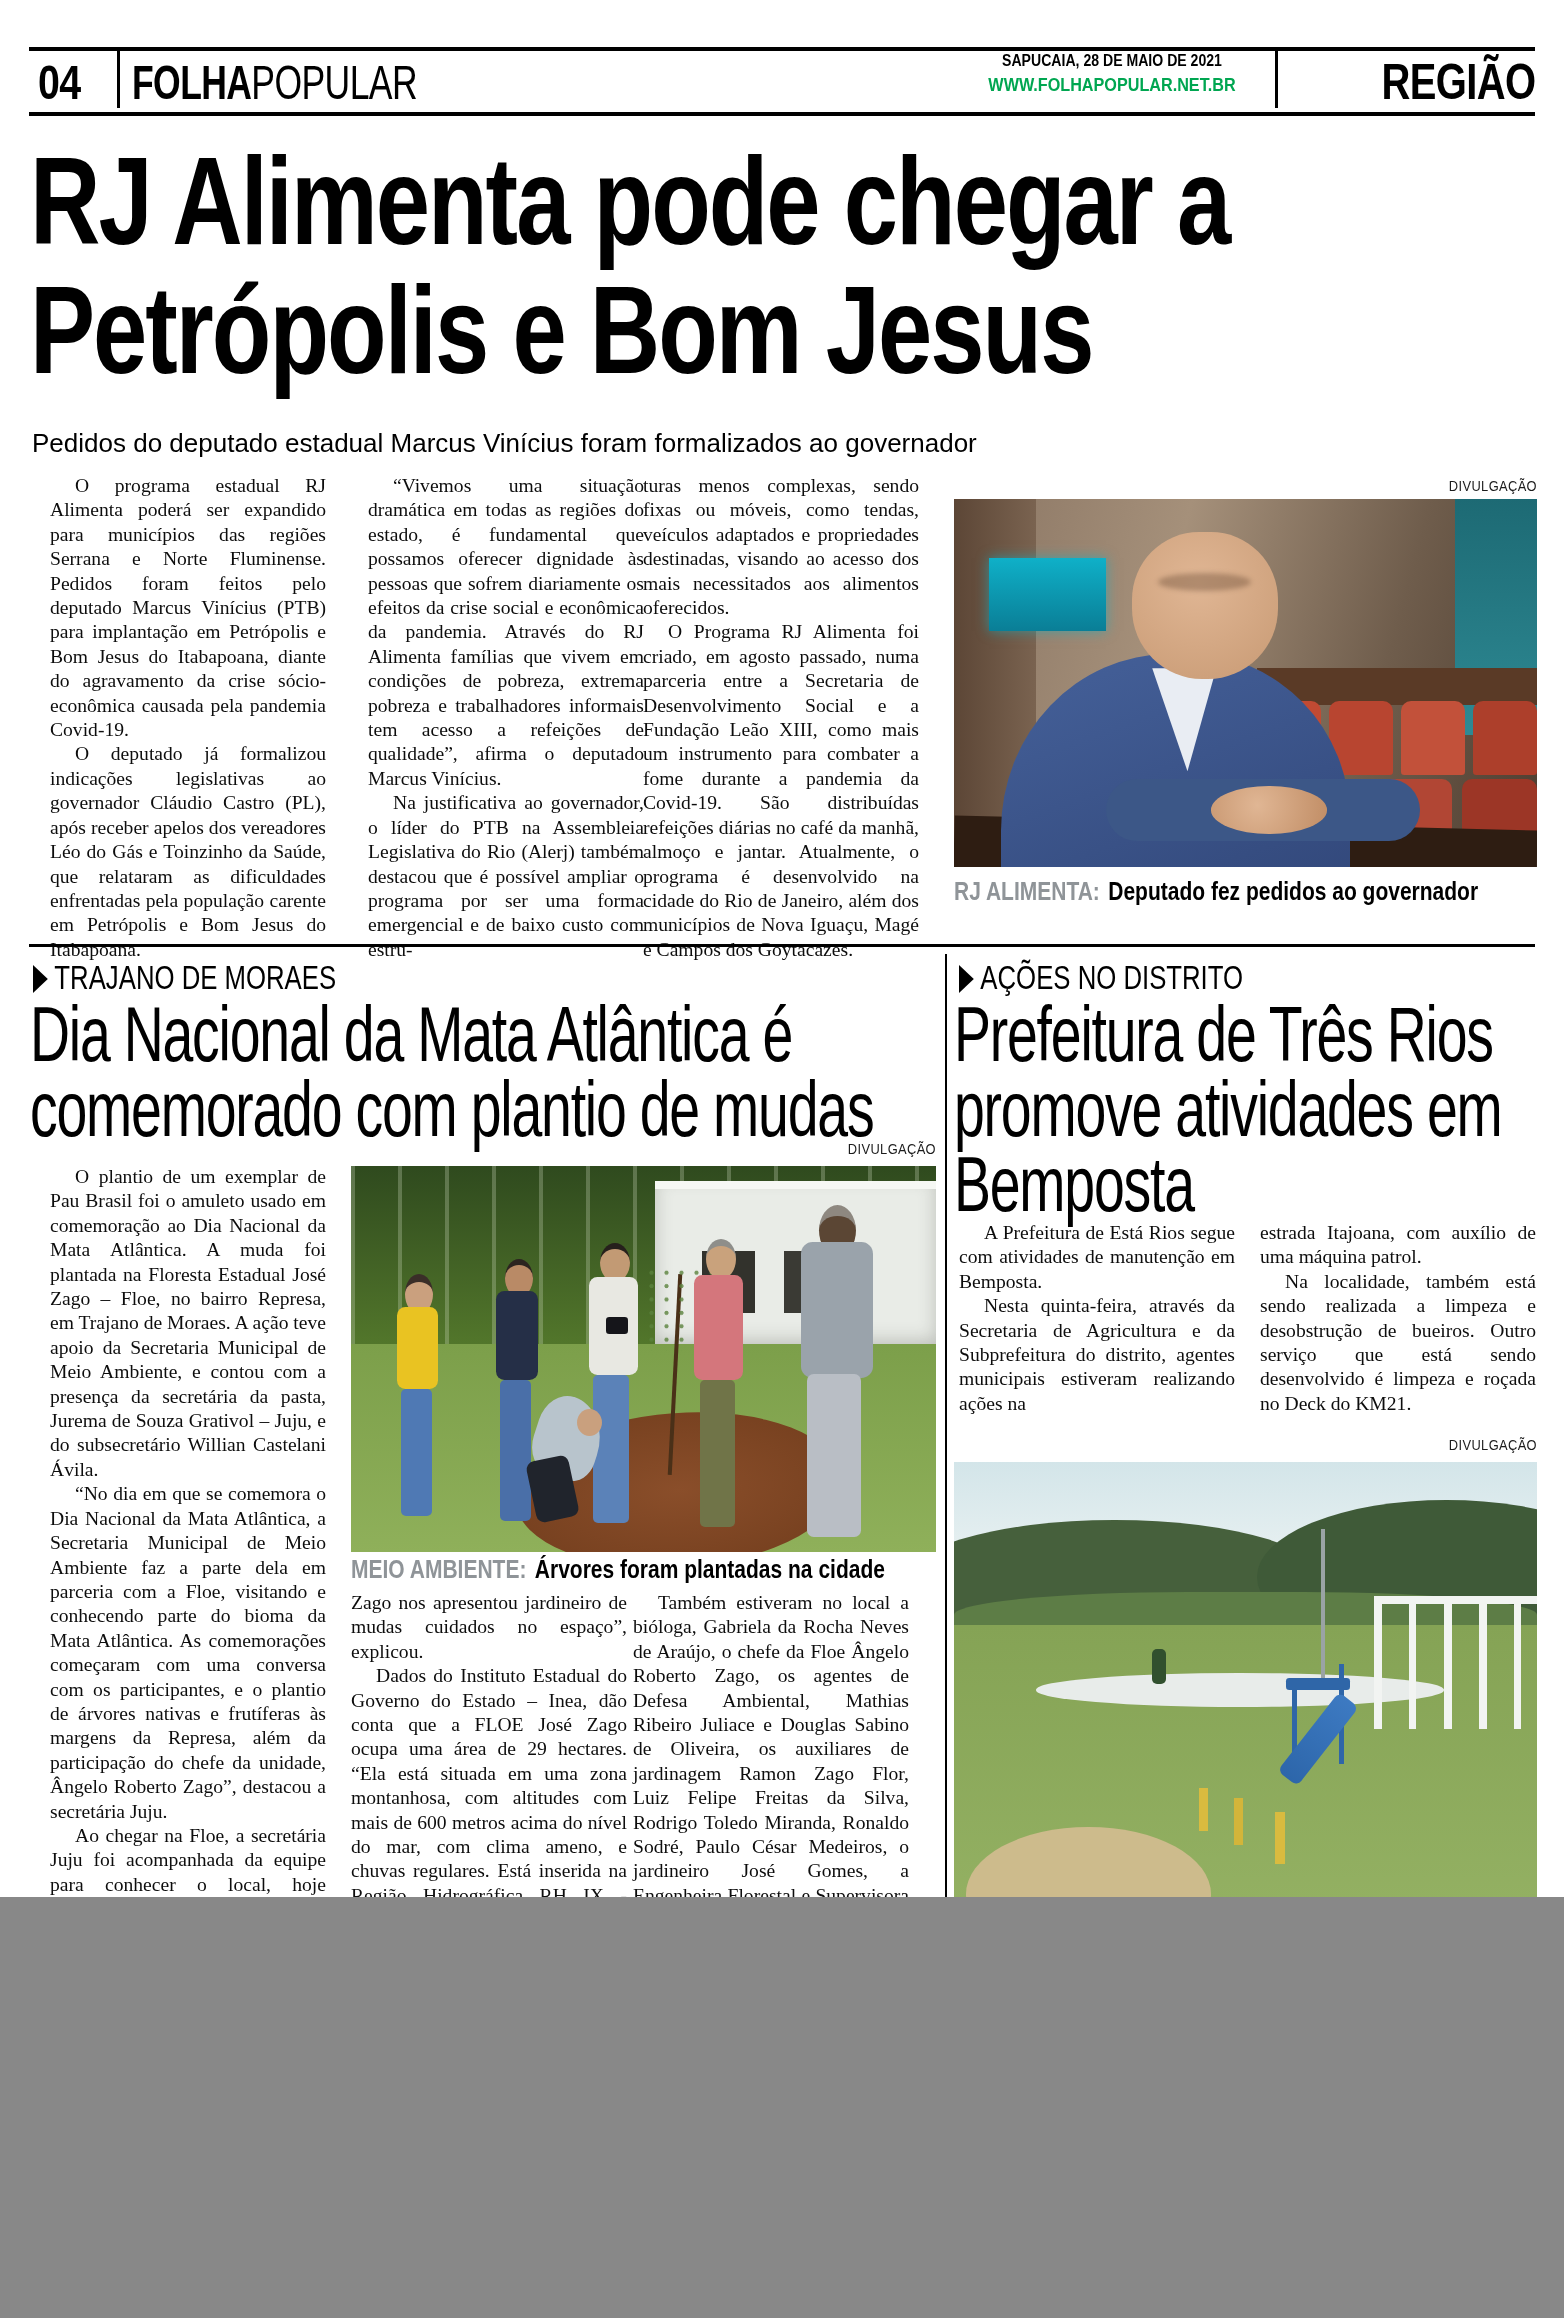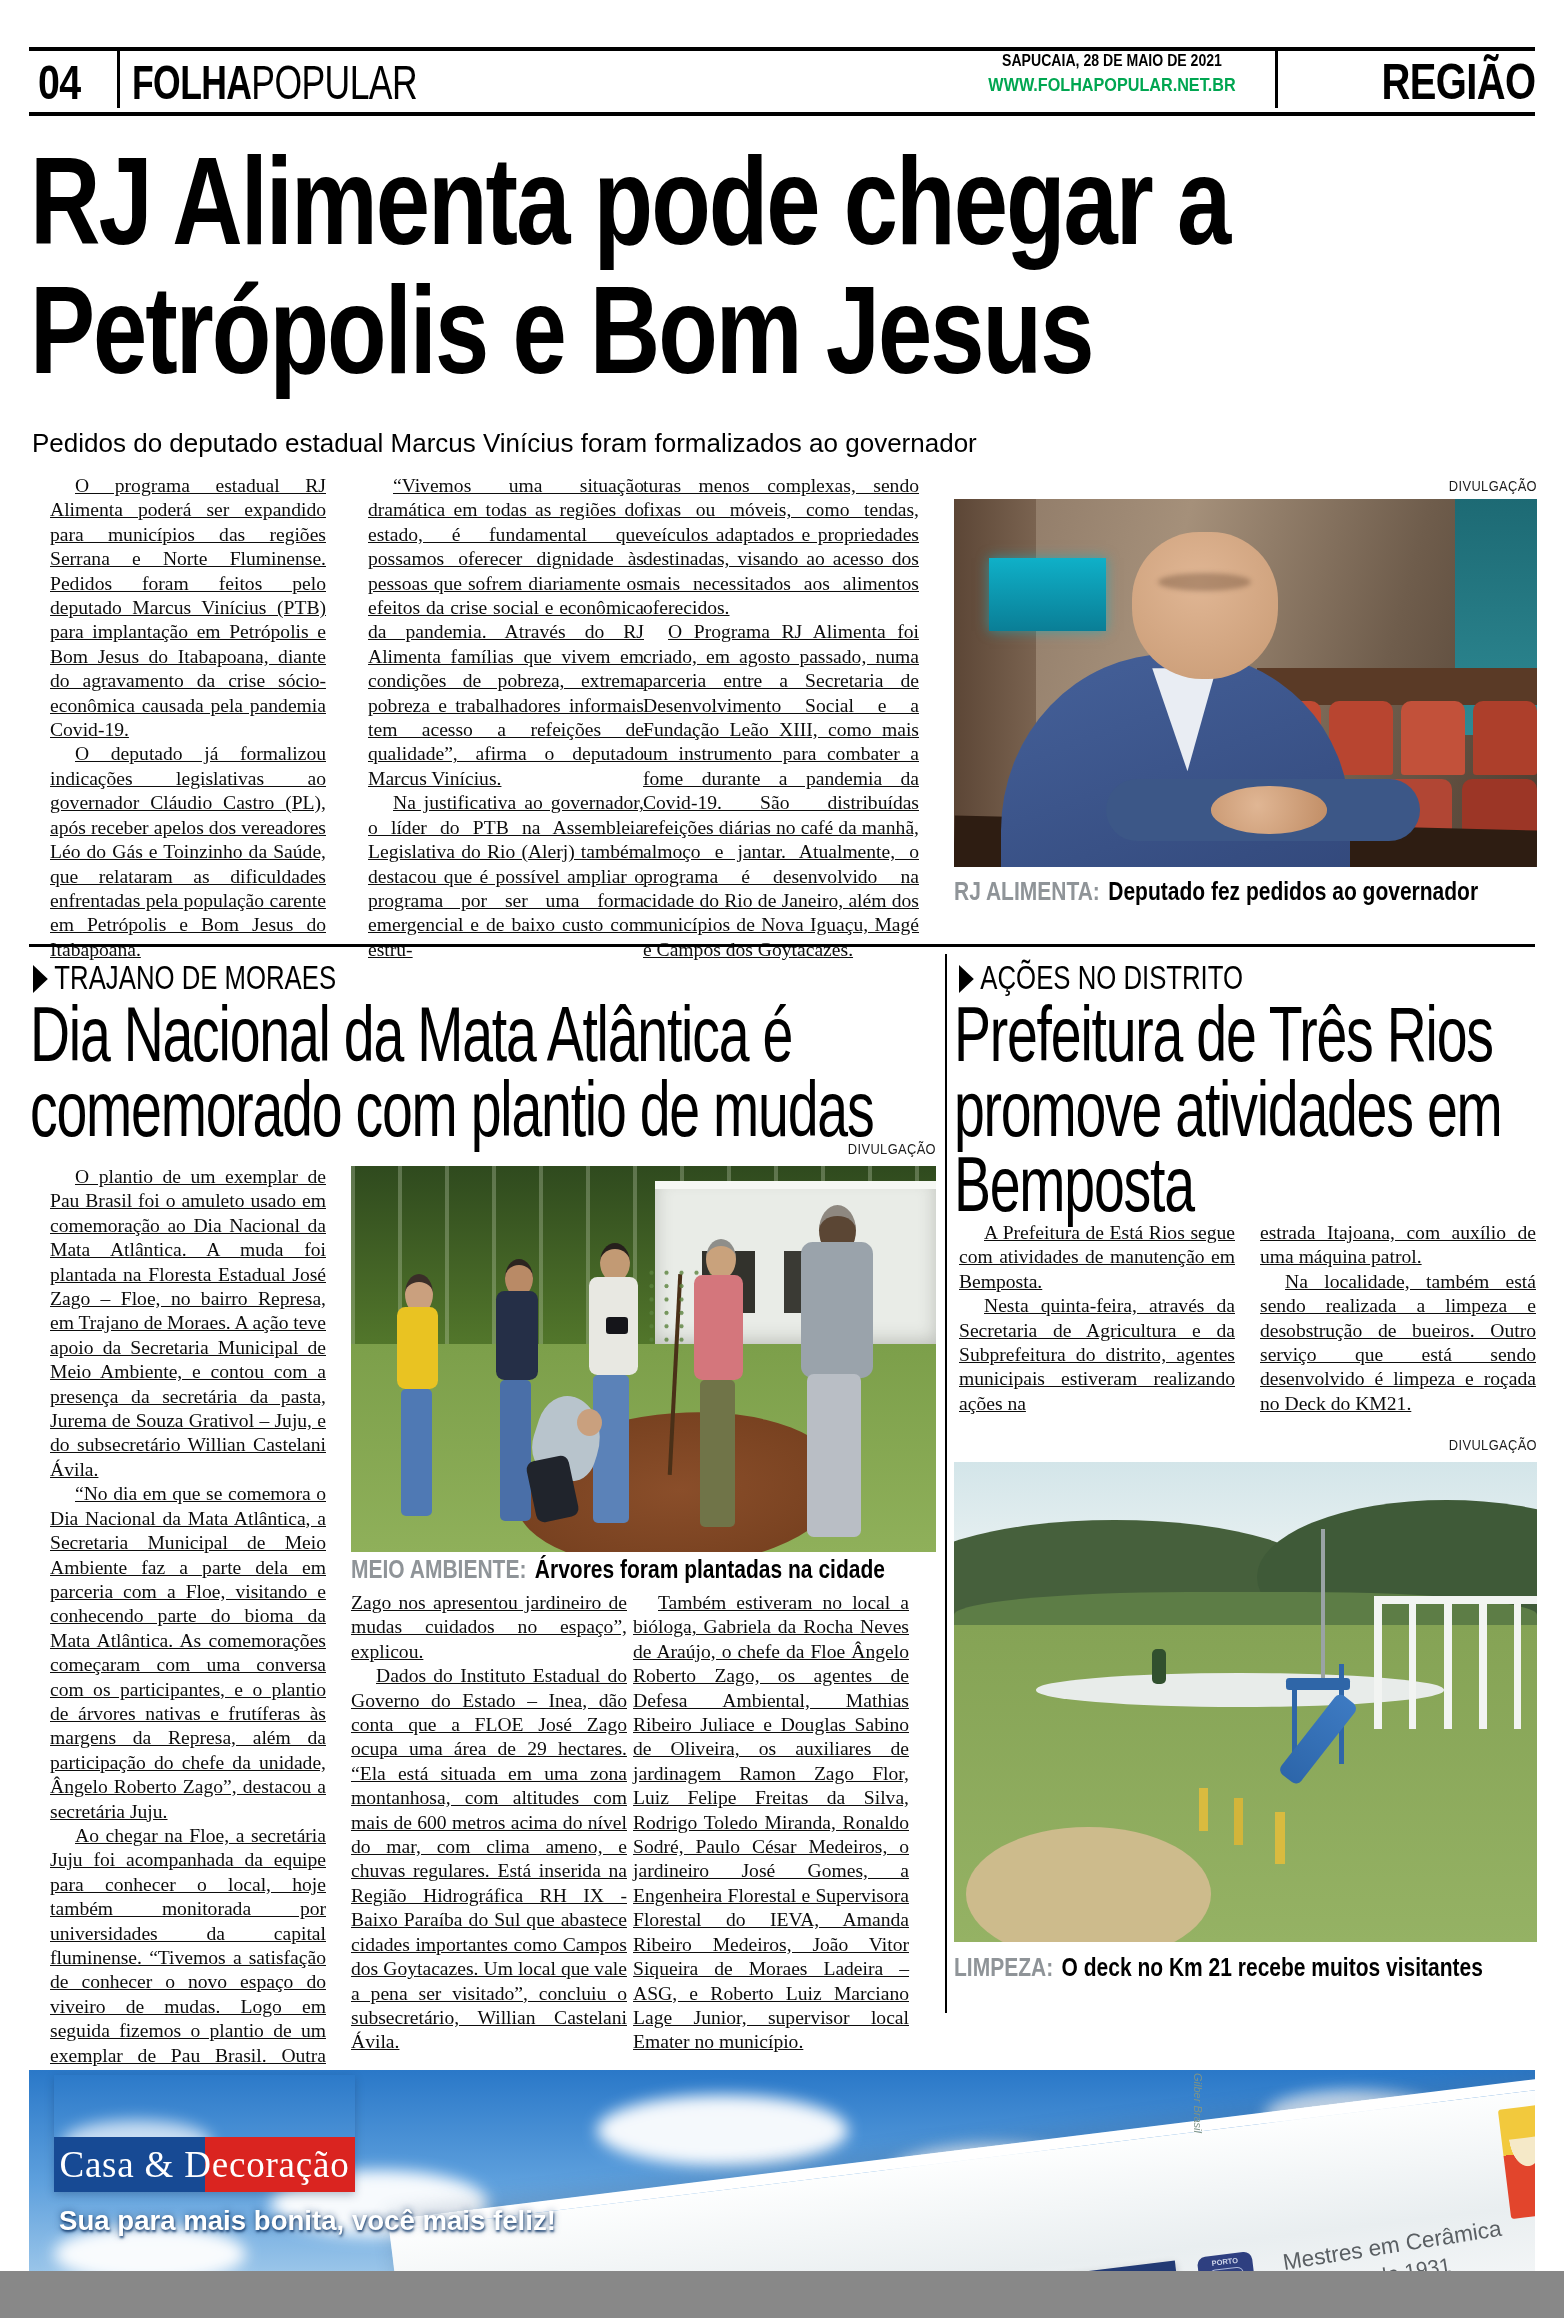--- a/index.html
+++ b/index.html
@@ -1,16 +1,16 @@
 <!DOCTYPE html>
 <html style="font-size:13.4px"><head>
 <meta charset="utf-8">
 <style>
   html,body{margin:0;padding:0;background:#888;}
-  .page{position:relative;width:1564px;height:2271px;background:#fff;overflow:hidden;
+  .page{position:relative;width:1564px;height:1897px;background:#fff;overflow:hidden;
         font-family:"Liberation Sans",sans-serif;color:#000;}
   .abs{position:absolute;}
   .rule{position:absolute;background:#000;}
   .nw{white-space:nowrap;}
   .cx{transform-origin:left top;display:inline-block;}
   
   .mh-num{font-size:48px;font-weight:700;transform:scaleX(.82);letter-spacing:-0.8px;}
   .mh-brand{font-size:48px;transform:scaleX(.74);letter-spacing:-0.8px;}
   .mh-brand .b{font-weight:700;}
   .mh-brand .l{font-weight:400;}
@@ -22,21 +22,21 @@
           transform:scaleX(.78);transform-origin:left top;white-space:nowrap;}
   .deck{position:absolute;font-size:26px;font-weight:400;white-space:nowrap;letter-spacing:0;}
   .h2line{position:absolute;font-size:77px;font-weight:400;letter-spacing:-1.7px;line-height:1;
           transform:scaleX(.72);transform-origin:left top;white-space:nowrap;}
   .kicker{position:absolute;font-size:33px;font-weight:400;transform:scaleX(.78);transform-origin:left top;white-space:nowrap;}
   .tri{display:inline-block;width:0;height:0;border-top:14px solid transparent;border-bottom:14px solid transparent;
        border-left:19px solid #000;margin-right:8.4px;vertical-align:-4.2px;}
   
   .bt{position:absolute;width:276px;font-family:"Liberation Serif",serif;font-size:19.6px;
       line-height:24.4px;text-align:justify;color:#0d0d0d;}
-  .bt p{margin:0;text-indent:25px;text-decoration:underline;}
+  .bt p{margin:0;text-indent:25px;}
   .bt p.cont{text-indent:0;}
   
   .credit{position:absolute;width:251px;text-align:right;font-size:14px;letter-spacing:0.4px;color:#1c1c1c;
           transform:scaleX(.92);transform-origin:right top;white-space:nowrap;}
   .cap{position:absolute;font-size:25px;font-weight:700;transform:scaleX(.84);transform-origin:left top;white-space:nowrap;}
   .cap .lab{color:#8f9498;margin-right:10px;}
   
   .ph{position:absolute;overflow:hidden;}
   .L{position:absolute;}
   .fig .head{position:absolute;border-radius:50%;}

